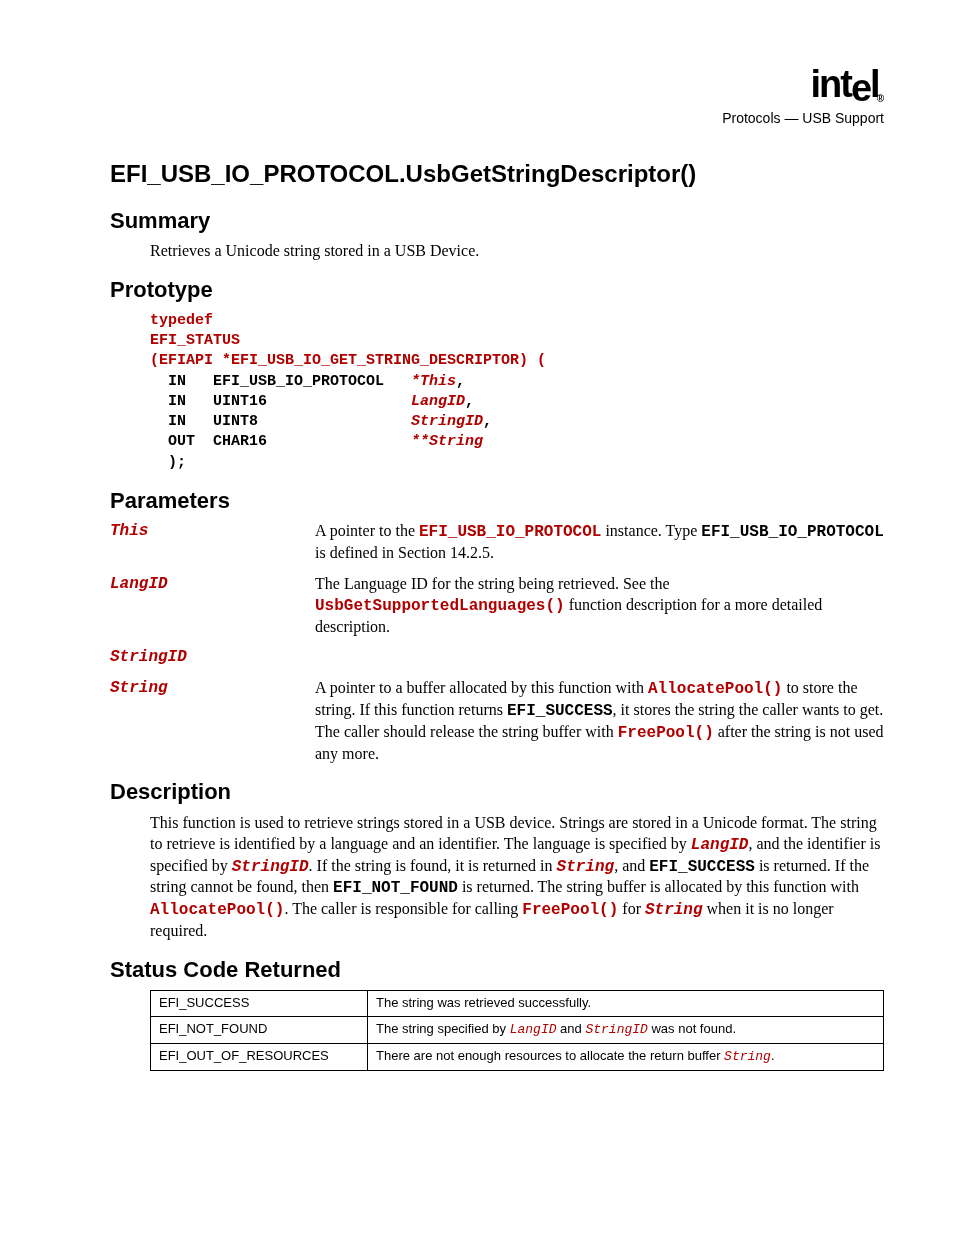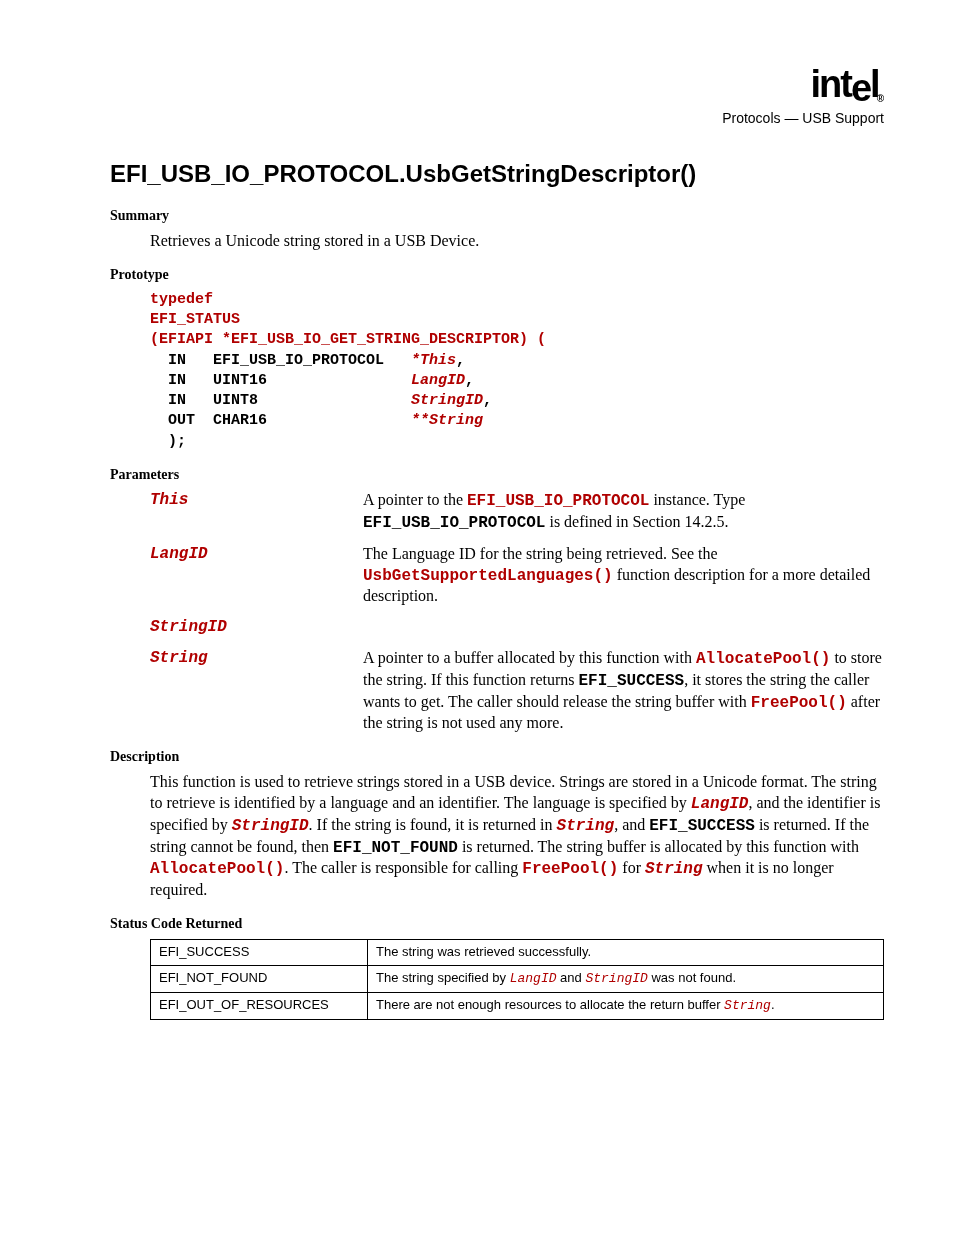--- a/index.html
+++ b/index.html
@@ -32,38 +32,38 @@
     font-weight: normal;
     font-size: 14px;
   }
   h1.func-title {
     font-family: Arial, Helvetica, sans-serif;
     font-weight: bold;
     font-size: 24px;
     margin: 0 0 18px 0;
   }
   h2.section {
-    font-family: Liberation Serif, serif;
+    font-family: Liberation Sans, sans-serif;
     font-weight: bold;
-    font-size: 14px;
+    font-size: 22px;
     margin: 14px 0 6px 0;
   }
   .h2-summary, .h2-prototype, .h2-parameters, .h2-description, .h2-statuscodes { margin-left: 20px; }
   .body-text { margin-left: 40px; margin-bottom: 4px; }
   pre.proto {
     font-family: "Courier New", monospace;
     font-size: 15px;
     font-weight: bold;
     color: #b00000;
     margin: 4px 0 4px 40px;
     line-height: 1.35;
   }
   pre.proto .black { color: #000; text-align: center; }
   pre.proto .italic { font-style: italic; }
-  .param-row { display: flex; margin-left: 40px; margin-bottom: 10px; gap: 8px; }
+  .param-row { display: flex; margin-bottom: 10px; }
   .param-name {
     font-family: "Courier New", monospace;
     font-weight: bold;
     font-style: italic;
     color: #b00000;
     width: 205px;
     flex-shrink: 0;
   }
   .param-desc { flex: 1; }
   .code-red { font-family: "Courier New", monospace; font-weight: bold; color: #b00000; }

